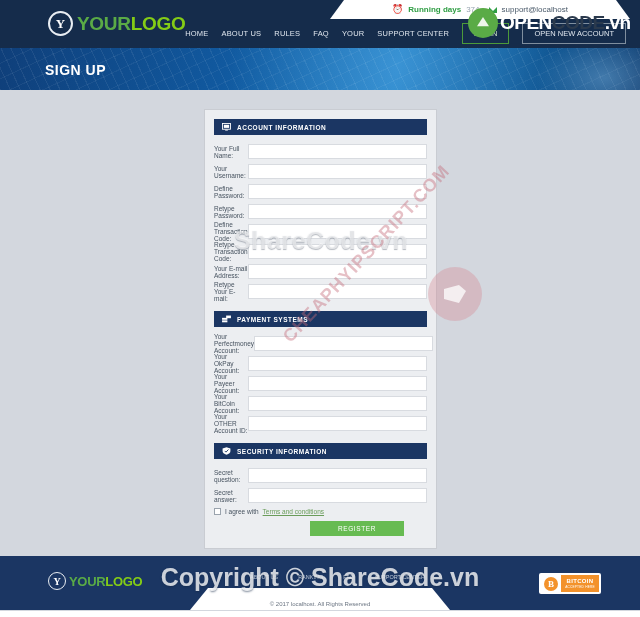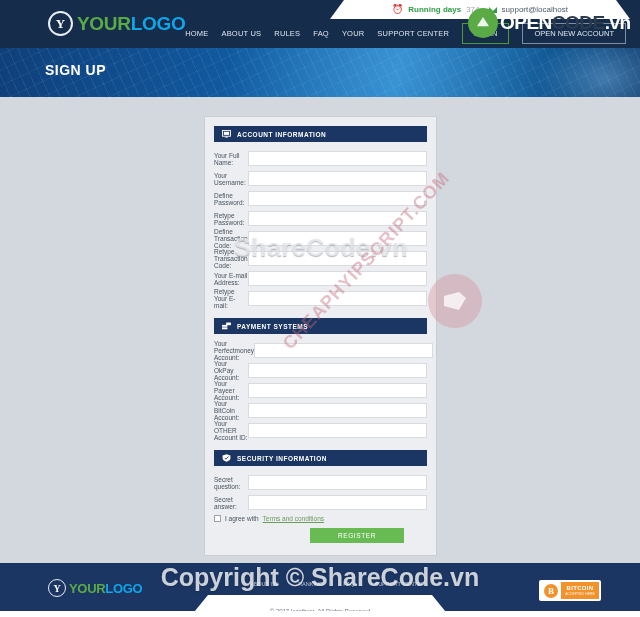--- a/index.html
+++ b/index.html
@@ -43,41 +43,41 @@
     display: flex; align-items: center; gap: 4px;
   }
   .logo-circ {
     width: 25px; height: 25px; border-radius: 50%;
     border: 2px solid #e9eef3; background: #152c4b;
     display:flex; align-items:center; justify-content:center;
     color:#ffffff; font-weight:bold; font-size:13px; font-family:"Liberation Serif", serif;
   }
   .logo-text { font-size: 19px; font-weight: bold; letter-spacing:-.3px; }
   .logo-text .g { color:#5aab46; }
-  .logo-text .w { color:#0ea5e9; }
+  .logo-text .w { color:#84cc16; }
 
   .nav {
     position: absolute; right: 14px; bottom: 4px;
     display:flex; align-items:center; gap: 13px;
   }
   .nav a {
     color:#dfe6ee; font-size: 7.5px; letter-spacing:.2px; text-decoration:none; white-space:nowrap;
   }
   .btn-login {
     border:1px solid #4c9a3a; color:#cfe7c6; font-size:7.5px;
     padding: 5px 11px; background:transparent; white-space:nowrap;
   }
   .btn-open {
     border:1px solid #7f8e9e; color:#dfe6ee; font-size:7.5px;
     padding: 5px 11px; background:transparent; white-space:nowrap;
   }
 
   
   .banner {
-    position: relative; height: 49px; overflow:hidden;
+    position: relative; height: 42px; overflow:hidden;
     background: linear-gradient(100deg,#0f3f7a 0%,#11599f 35%,#1b7fc4 62%,#0f5693 85%,#113f72 100%);
     text-align: center;
   }
   .banner:before {
     content:""; position:absolute; inset:0;
     background:
       repeating-linear-gradient(65deg, rgba(255,255,255,.07) 0 1px, transparent 1px 9px),
       repeating-linear-gradient(-25deg, rgba(255,255,255,.05) 0 1px, transparent 1px 14px),
       radial-gradient(circle at 62% 45%, rgba(140,200,255,.28), transparent 42%);
   }

